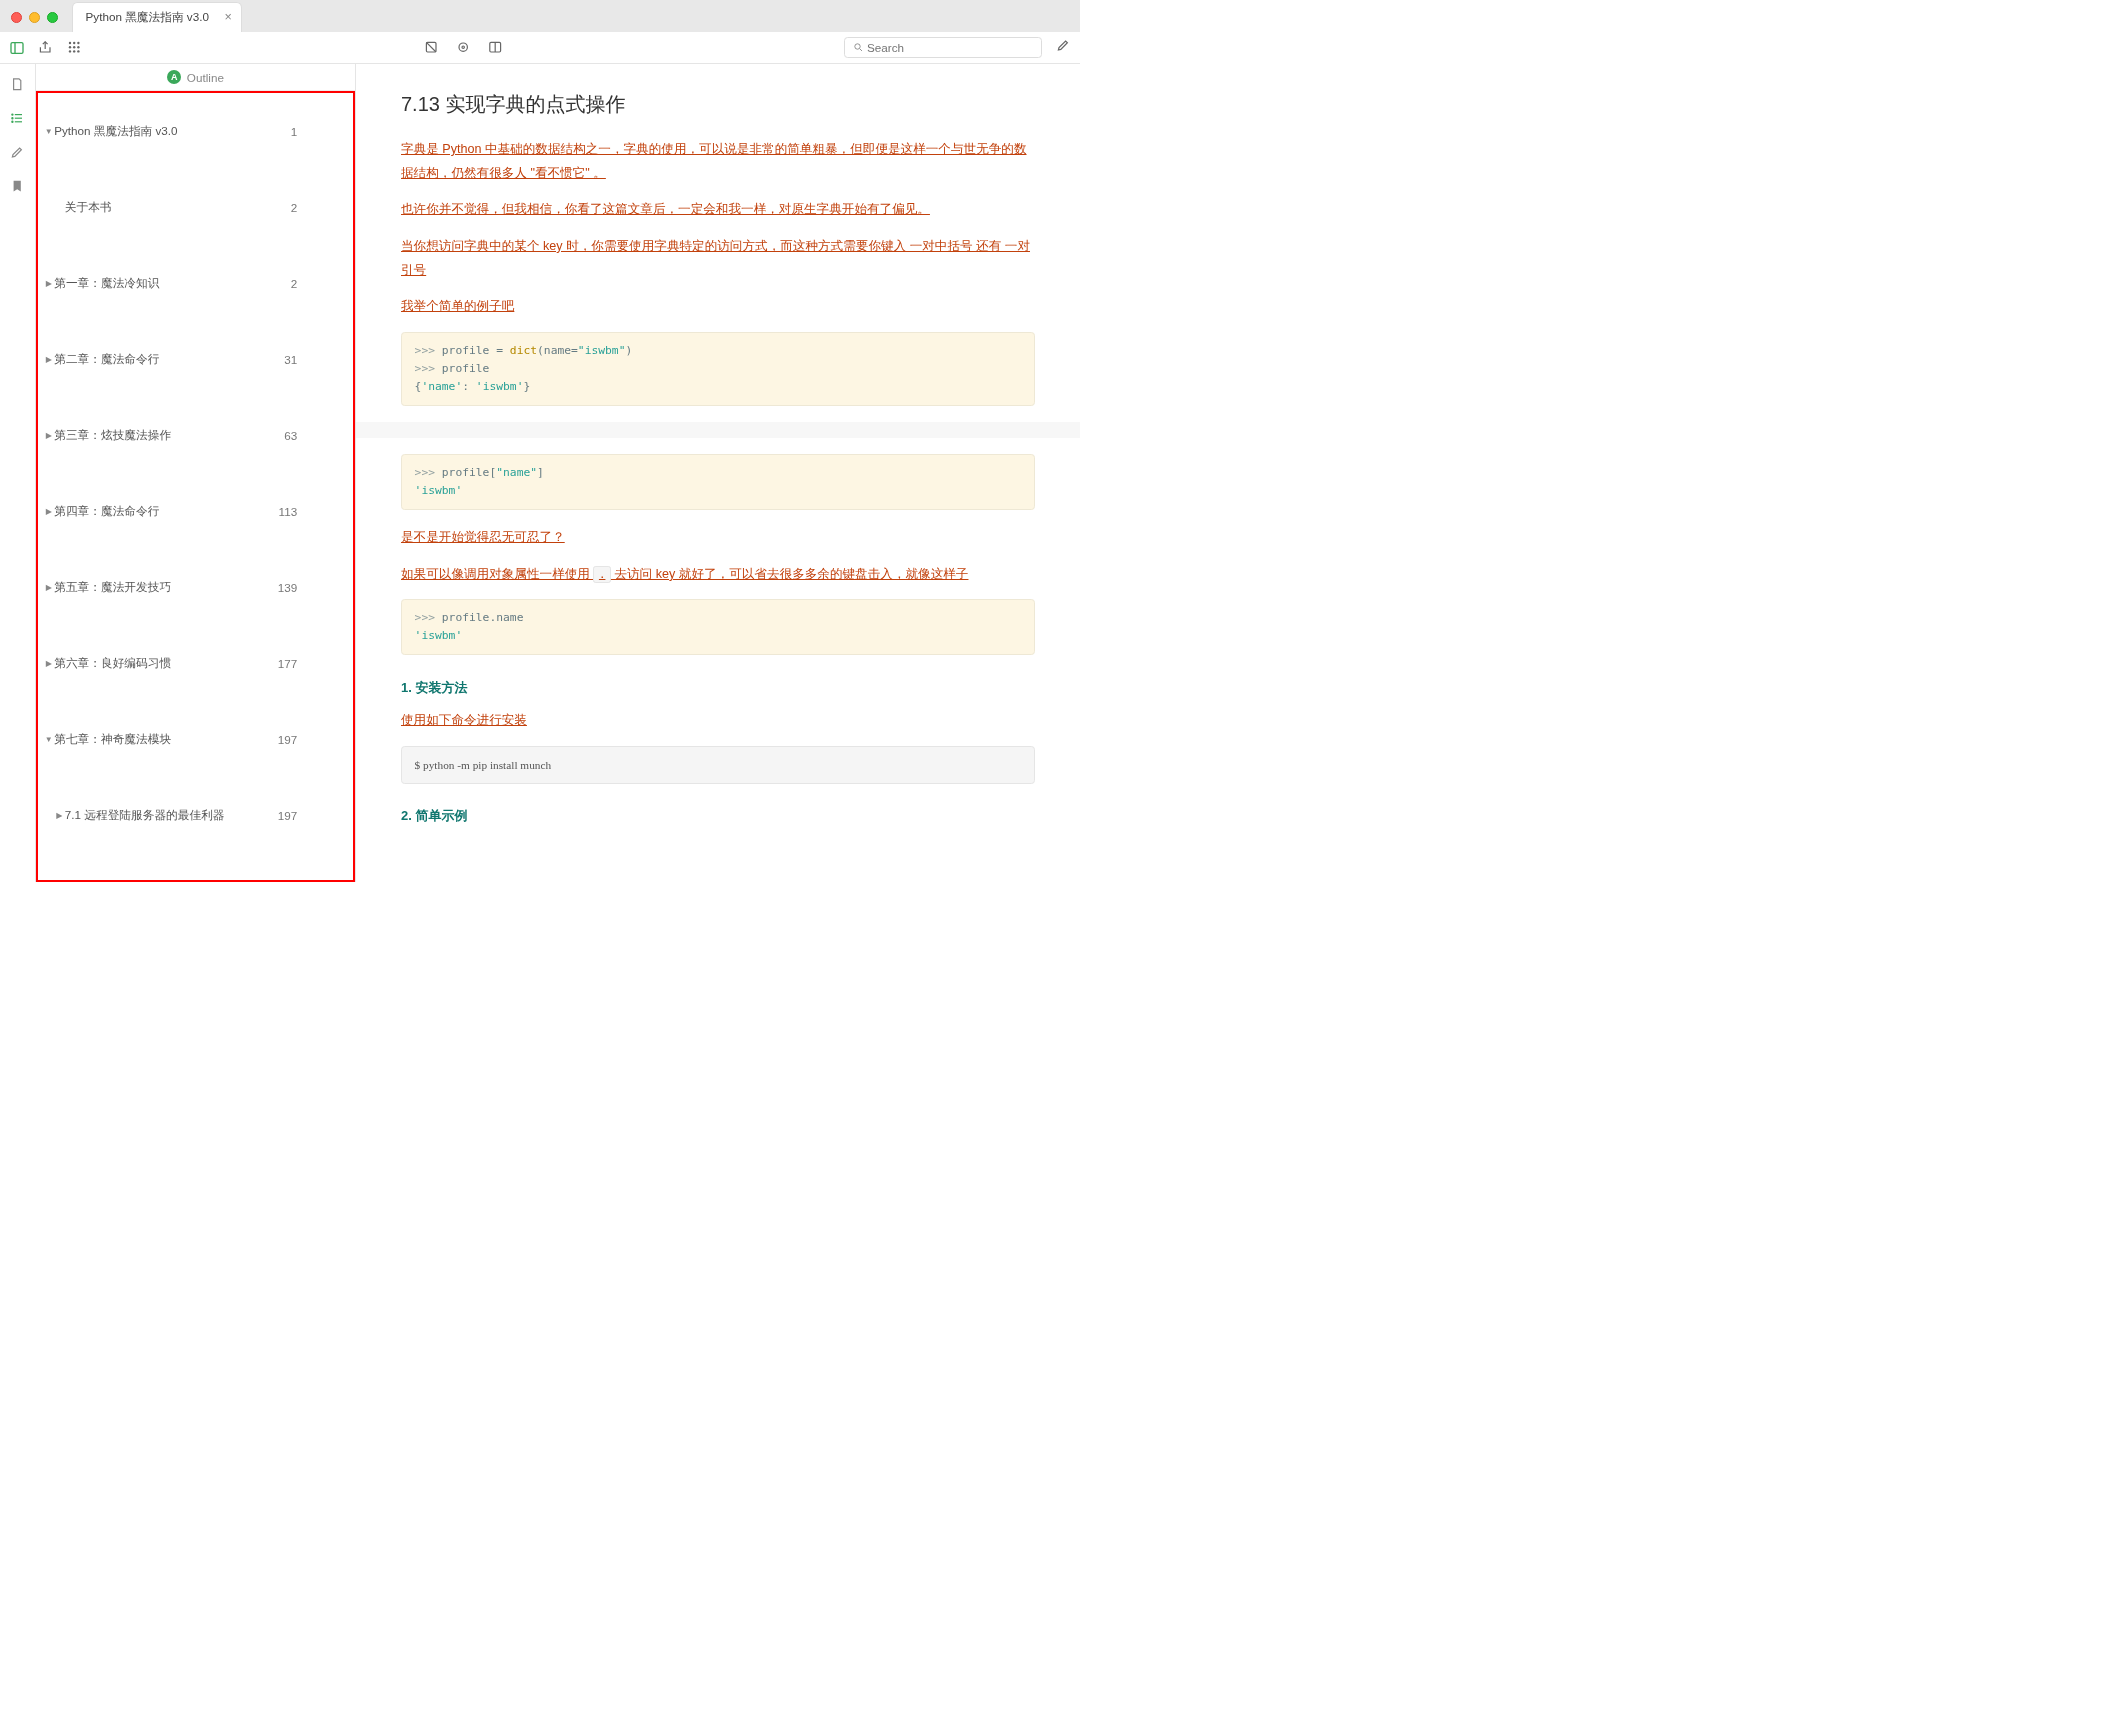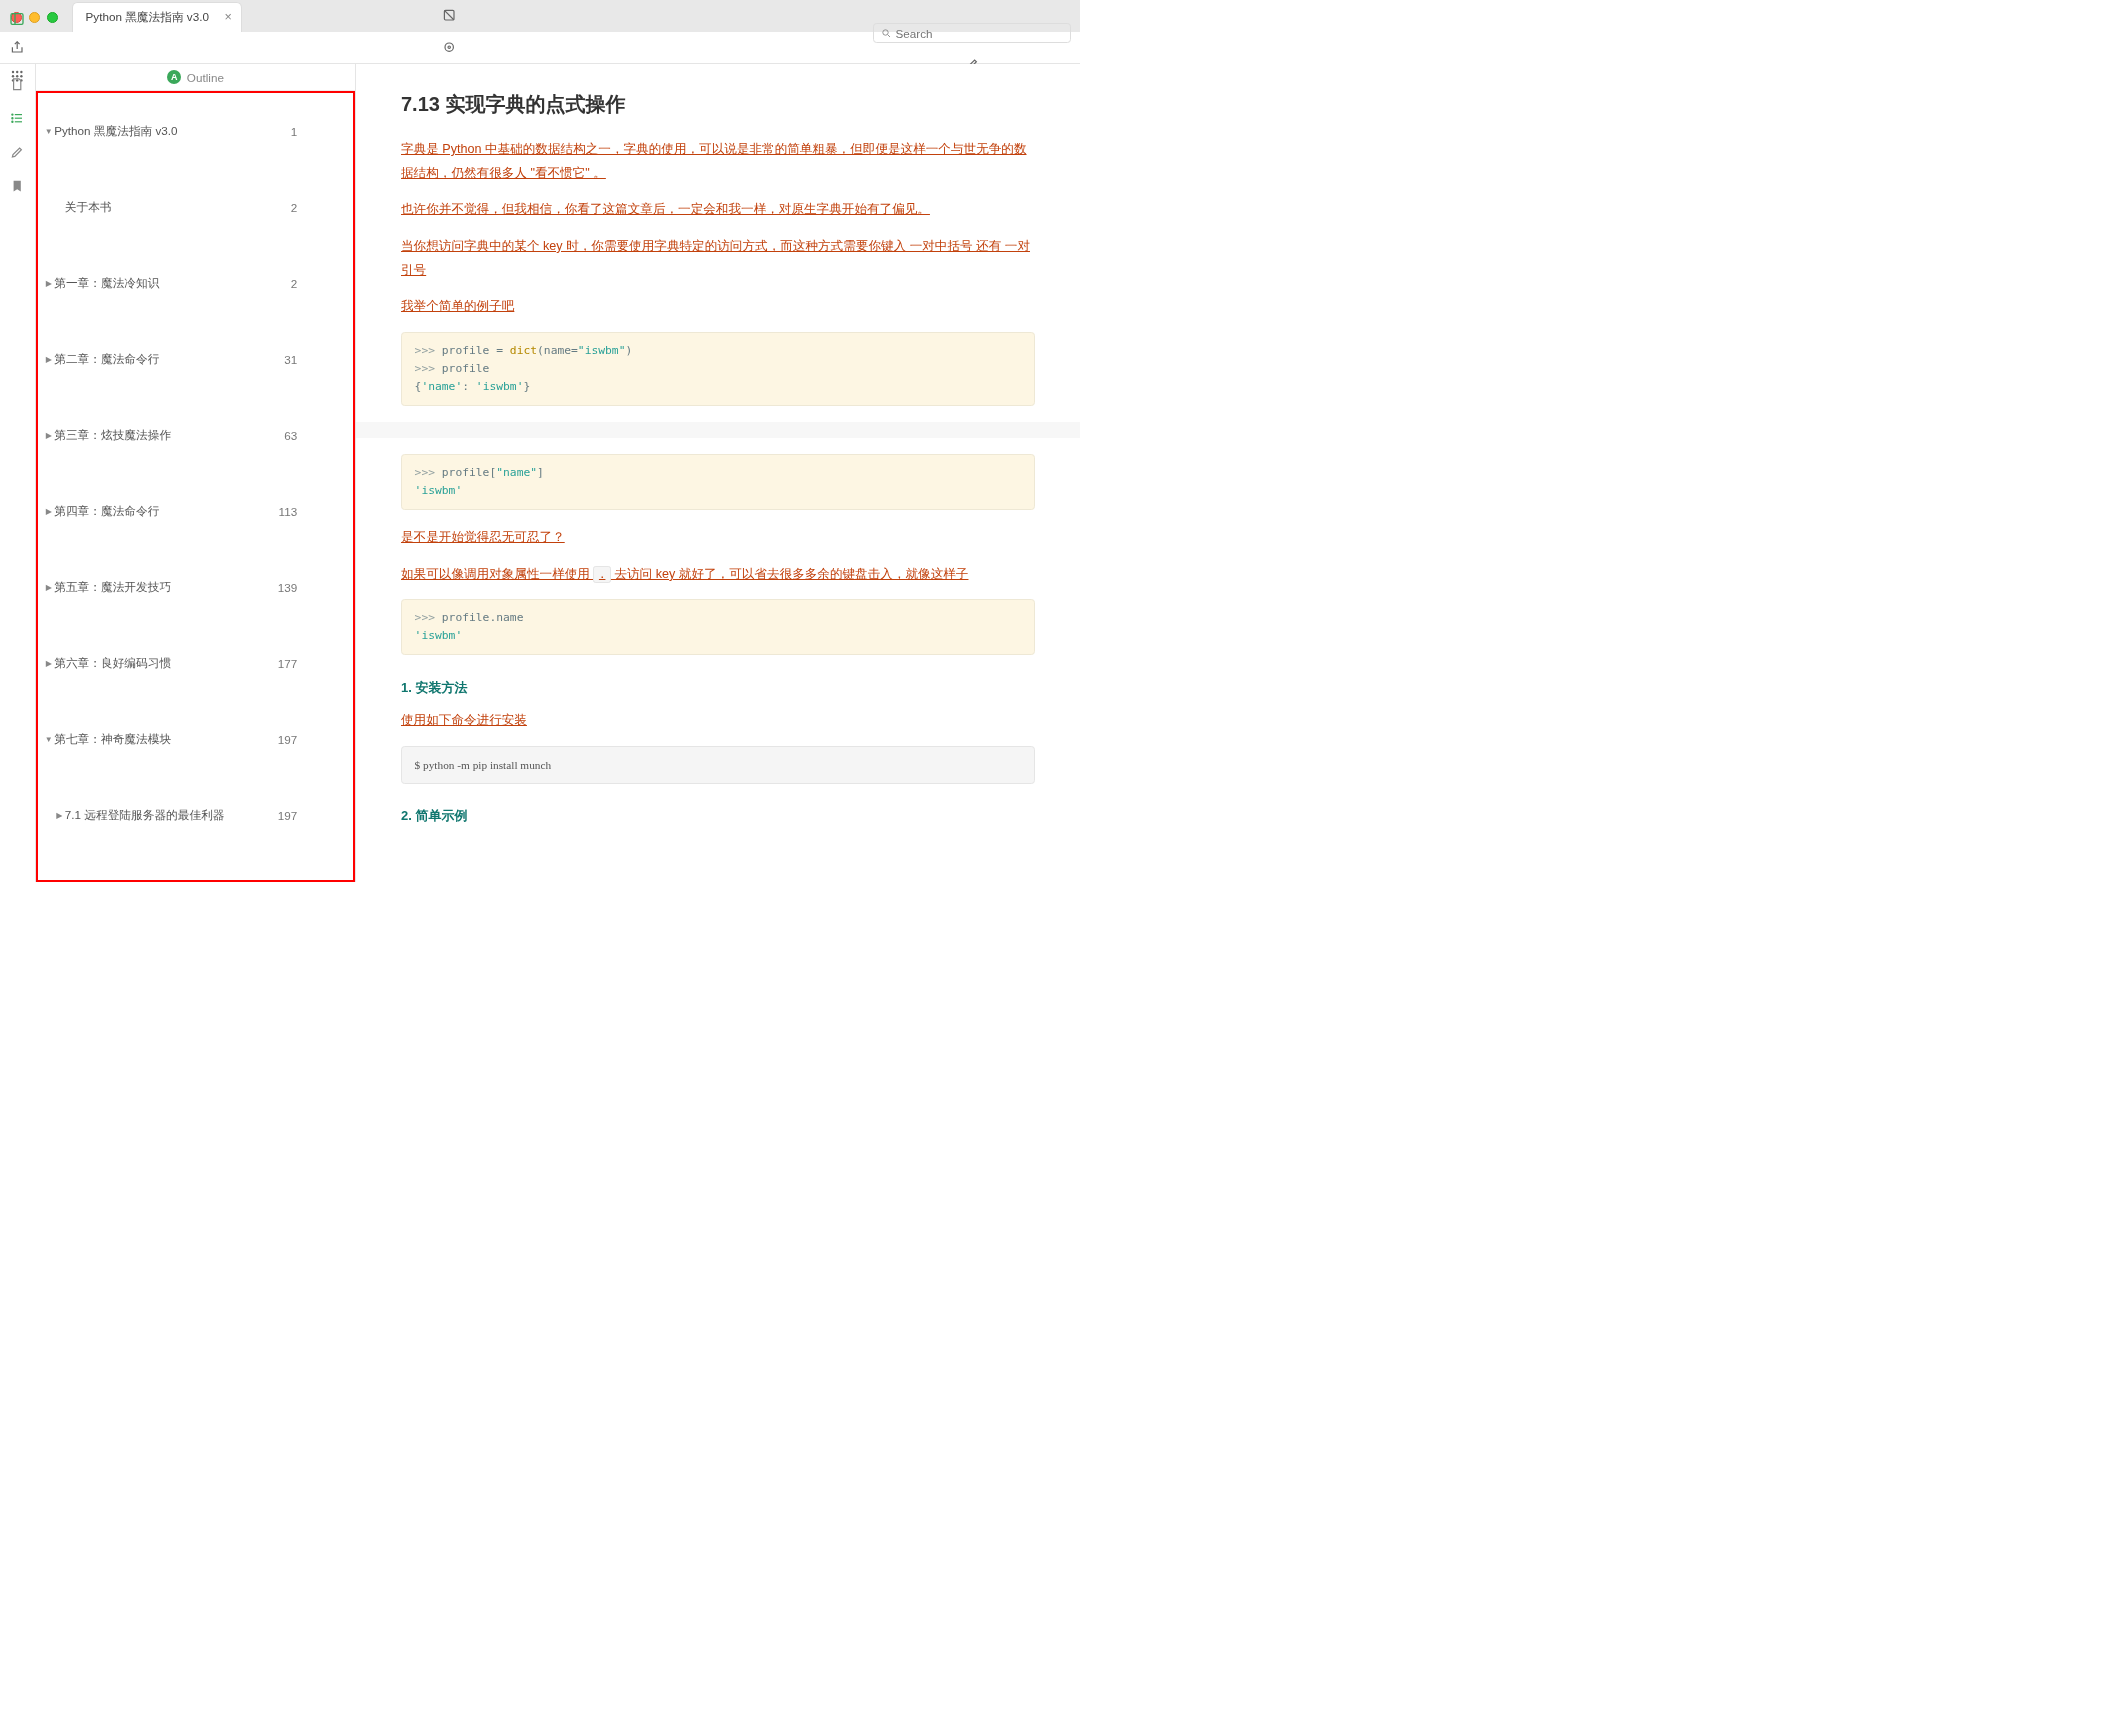--- a/index.html
+++ b/index.html
@@ -11,21 +11,21 @@
 .traffic { display: flex; gap: 7.2px; padding: 0 10.8px 9px; }
 .dot { width: 10.8px; height: 10.8px; border-radius: 50%; }
 .dot.red { background: #ff5f57; border: 0.5px solid #e0443e; }
 .dot.yellow { background: #ffbd2e; border: 0.5px solid #dea123; }
 .dot.green { background: #28c940; border: 0.5px solid #1aab29; }
 .tab { background: #fff; border: 0.9px solid #ddd; border-bottom: none; border-radius: 5.4px 5.4px 0 0; padding: 7.2px 32px 7.2px 12.6px; font-size: 11.7px; color: #444; position: relative; margin-left: 3.6px; }
 .tab .close { position: absolute; right: 9px; top: 50%; transform: translateY(-50%); color: #888; font-size: 12.6px; }
 
 
 .toolbar { height: 32px; display: flex; align-items: center; border-bottom: 0.9px solid #e5e5e5; padding: 0 9px; background: #fff; }
-.tb-left, .tb-center, .tb-right { display: flex; align-items: center; gap: 12.6px; flex-direction: column; }
+.tb-left, .tb-center, .tb-right { display: flex; gap: 12.6px; }
 .tb-center { flex: 1; justify-content: center; gap: 16px; }
 .tb-right { margin-left: auto; }
 .tb-icon { width: 16px; height: 16px; display: flex; align-items: center; justify-content: center; color: #666; cursor: pointer; }
 .tb-icon.green svg { stroke: #3ba85a; fill: none; }
 .search-box { display: flex; align-items: center; border: 0.9px solid #ddd; border-radius: 3.6px; padding: 2.7px 7.2px; width: 198px; }
 .search-box svg { width: 10.8px; height: 10.8px; margin-right: 3.6px; }
 .search-box input { border: none; outline: none; font-size: 11.7px; flex: 1; color: #555; background: transparent; }
 .edit-icon { color: #666; cursor: pointer; }
 
 
@@ -45,21 +45,21 @@
 .o-row .arrow { width: 10.8px; font-size: 8px; color: #888; text-align: center; }
 .o-row .label { flex: 1; white-space: nowrap; overflow: hidden; text-overflow: ellipsis; }
 .o-row .page { font-size: 11.7px; color: #777; margin-left: 5.4px; }
 .o-row.d0 { padding-left: 5.4px; }
 .o-row.d1 { padding-left: 5.4px; }
 .o-row.d2 { padding-left: 16px; }
 
 
 .content { flex: 1; overflow-y: auto; background: #f7f7f7; padding: 0; }
 .page { background: #fff; margin: 0; padding: 27px 45px; min-height: 100%; }
-.page h1 { font-size: 20px; font-weight: 700; color: #333; margin-bottom: 20px; }
+.page h1 { font-size: 20px; font-weight: 400; color: #333; margin-bottom: 20px; }
 .page h2 { font-size: 13px; font-weight: 600; color: #0f766e; margin: 23.4px 0 12.6px; }
 .page p { font-size: 12.6px; line-height: 1.9; color: #c2410c; margin-bottom: 12.6px; text-decoration: underline; }
 .codeblock { background: #fdf6e3; border: 0.9px solid #eee8d5; border-radius: 3.6px; padding: 9px 12.6px; font-family: "Menlo", "Consolas", monospace; font-size: 11.3px; line-height: 1.6; margin-bottom: 16px; white-space: pre; overflow-x: auto; color: #657b83; }
 .codeblock.gray { background: #f5f5f5; border: 0.9px solid #e5e5e5; color: #555; font-family: Liberation Serif, serif; }
 .inline-code { background: #f5f5f5; border: 0.9px solid #e5e5e5; border-radius: 2.7px; padding: 0.9px 4.5px; font-family: "Menlo", monospace; font-size: 10.8px; }
 .tok-prompt { color: #93a1a1; }
 .tok-str { color: #2aa198; }
 .tok-builtin { color: #b58900; }
 .gap { height: 16px; background: #f7f7f7; margin: 0 -45px 16px; }
 </style>

